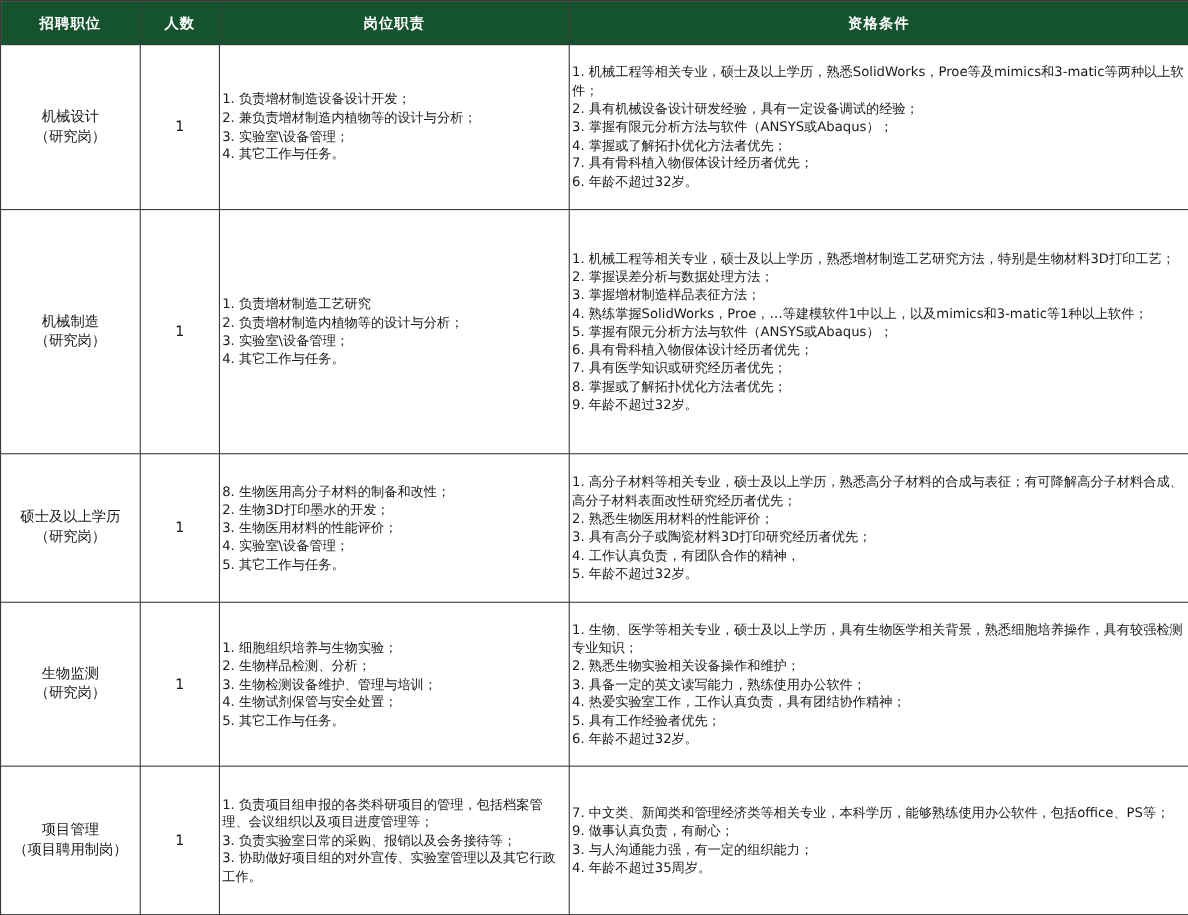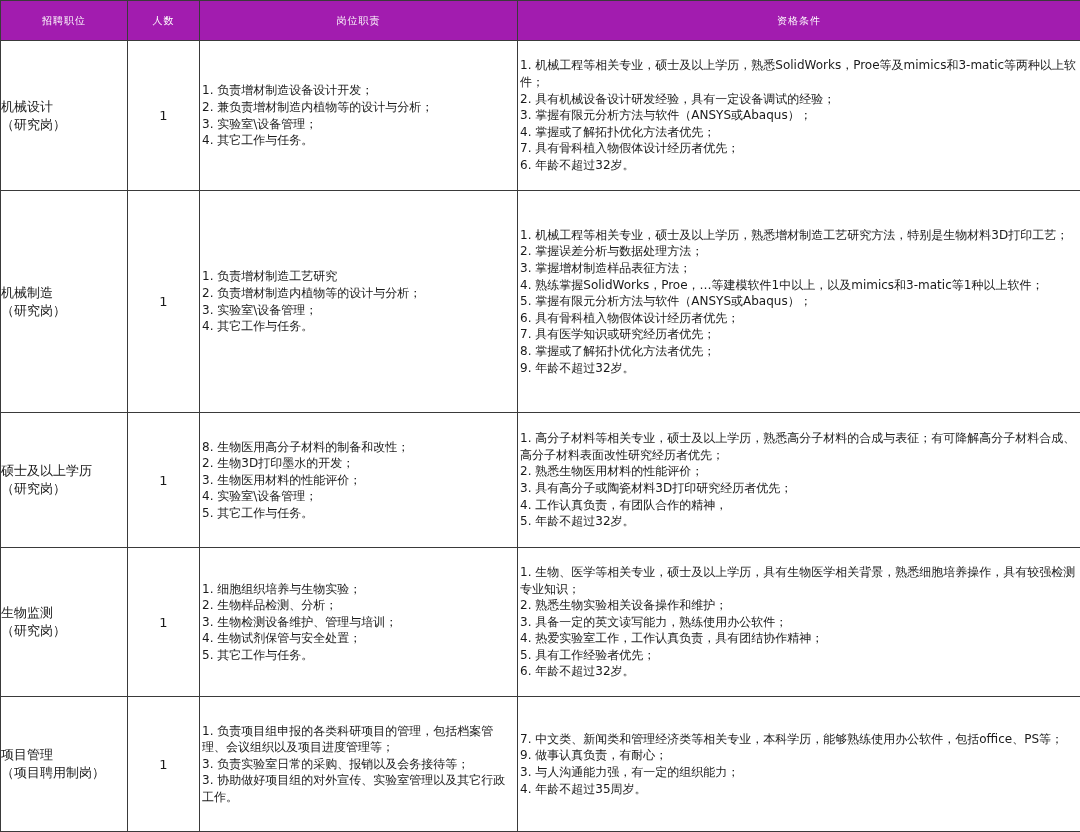--- a/index.html
+++ b/index.html
@@ -9,30 +9,31 @@
     table-layout: fixed;
     width: 1080px;
     font-family: "DejaVu Sans", "Liberation Sans", sans-serif;
     color: #1a1a1a;
   }
   table.jobs th, table.jobs td {
     border: 1px solid #3a3a3a;
     padding: 0;
   }
   table.jobs thead th {
-    background: #a21caf;
+    background: #14532d;
     color: #ffffff;
     height: 39px;
-    font-size: 10px;
-    font-weight: normal;
+    font-size: 13px;
+    font-weight: bold;
     text-align: center;
     vertical-align: middle;
     letter-spacing: 1px;
   }
   td.pos {
+    text-align: center;
     vertical-align: middle;
     font-size: 13px;
     line-height: 18px;
   }
   td.num {
     text-align: center;
     vertical-align: middle;
     font-size: 13px;
   }
   td.list {

